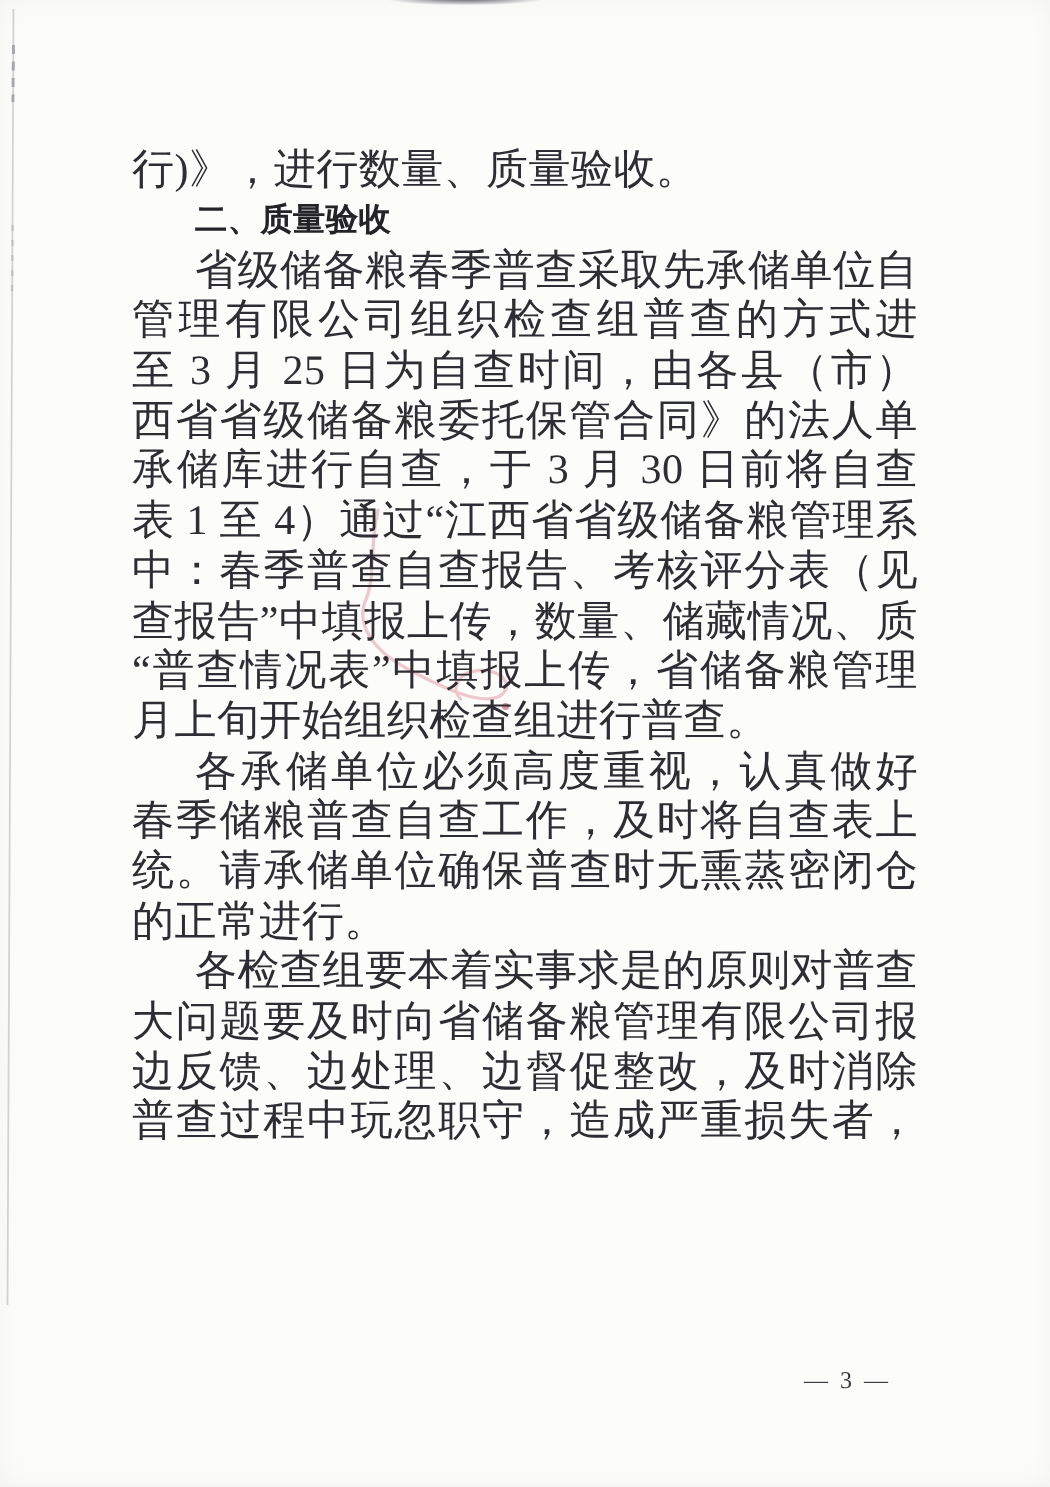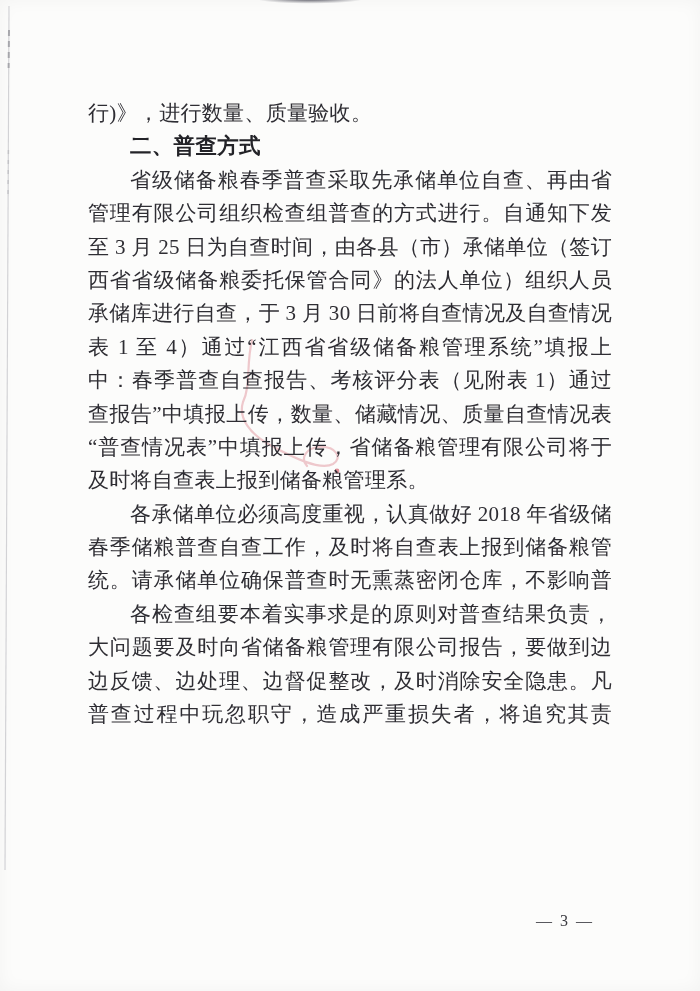--- a/index.html
+++ b/index.html
@@ -17,21 +17,21 @@
     box-shadow: inset 0 0 18px rgba(0,0,0,0.04);
     color: var(--ink, #2e2d33);
   }
   .text-block {
     position: absolute;
     left: 88px;
     top: 97px;
     width: 524px;
   }
   .line {
-    font-size: 21px;
+    font-size: 28px;
     line-height: 33.4px;
     height: 33.4px;
     overflow: hidden;
     letter-spacing: 0.3px;
   }
   .line.full, .line.first {
     text-align: justify;
     text-align-last: justify;
   }
   .line.first { text-indent: 42px; }
@@ -85,34 +85,35 @@
 
   <svg class="overlay-svg" width="700" height="991" viewBox="0 0 700 991">
     <path d="M252,340 C246,365 251,385 243,402 C238,418 250,434 270,445
              C292,457 320,471 333,464 C343,458 336,446 319,447
              C306,448 300,458 307,466" fill="none" stroke="#de8a92" stroke-opacity="0.45" stroke-width="2.2" stroke-linecap="round"></path>
     <circle cx="337" cy="471" r="2.4" fill="#cf4a58" fill-opacity="0.6"></circle>
   </svg>
 
   <div class="text-block">
       <div class="line end">行)》，进行数量、质量验收。</div>
-      <div class="line heading">二、普查方式</div>
+      <div class="line heading">二、质量验收</div>
       <div class="line first">省级储备粮春季普查采取先承储单位自查、再由省储备粮</div>
       <div class="line full">管理有限公司组织检查组普查的方式进行。自通知下发之日起</div>
       <div class="line full">至 3 月 25 日为自查时间，由各县（市）承储单位（签订《江</div>
       <div class="line full">西省省级储备粮委托保管合同》的法人单位）组织人员对所辖</div>
       <div class="line full">承储库进行自查，于 3 月 30 日前将自查情况及自查情况表（附</div>
       <div class="line full">表 1 至 4）通过“江西省省级储备粮管理系统”填报上传。其</div>
       <div class="line full">中：春季普查自查报告、考核评分表（见附表 1）通过江西省</div>
       <div class="line full">查报告”中填报上传，数量、储藏情况、质量自查情况表（3</div>
       <div class="line full">“普查情况表”中填报上传，省储备粮管理有限公司将于 4</div>
-      <div class="line end">及时将自查表上报到储备粮管理系。</div>
+      <div class="line end">月上旬开始组织检查组进行普查。</div>
       <div class="line first">各承储单位必须高度重视，认真做好 2018 年省级储备粮</div>
       <div class="line full">春季储粮普查自查工作，及时将自查表上报到储备粮管理系</div>
       <div class="line full">统。请承储单位确保普查时无熏蒸密闭仓库，不影响普查工作</div>
+      <div class="line end">的正常进行。</div>
       <div class="line first">各检查组要本着实事求是的原则对普查结果负责，发现重</div>
       <div class="line full">大问题要及时向省储备粮管理有限公司报告，要做到边普查、</div>
       <div class="line full">边反馈、边处理、边督促整改，及时消除安全隐患。凡发现在</div>
       <div class="line full">普查过程中玩忽职守，造成严重损失者，将追究其责任。普查</div>
     </div>
 
   <div class="page-number">— 3 —</div>
 </div>
 
 </body></html>

